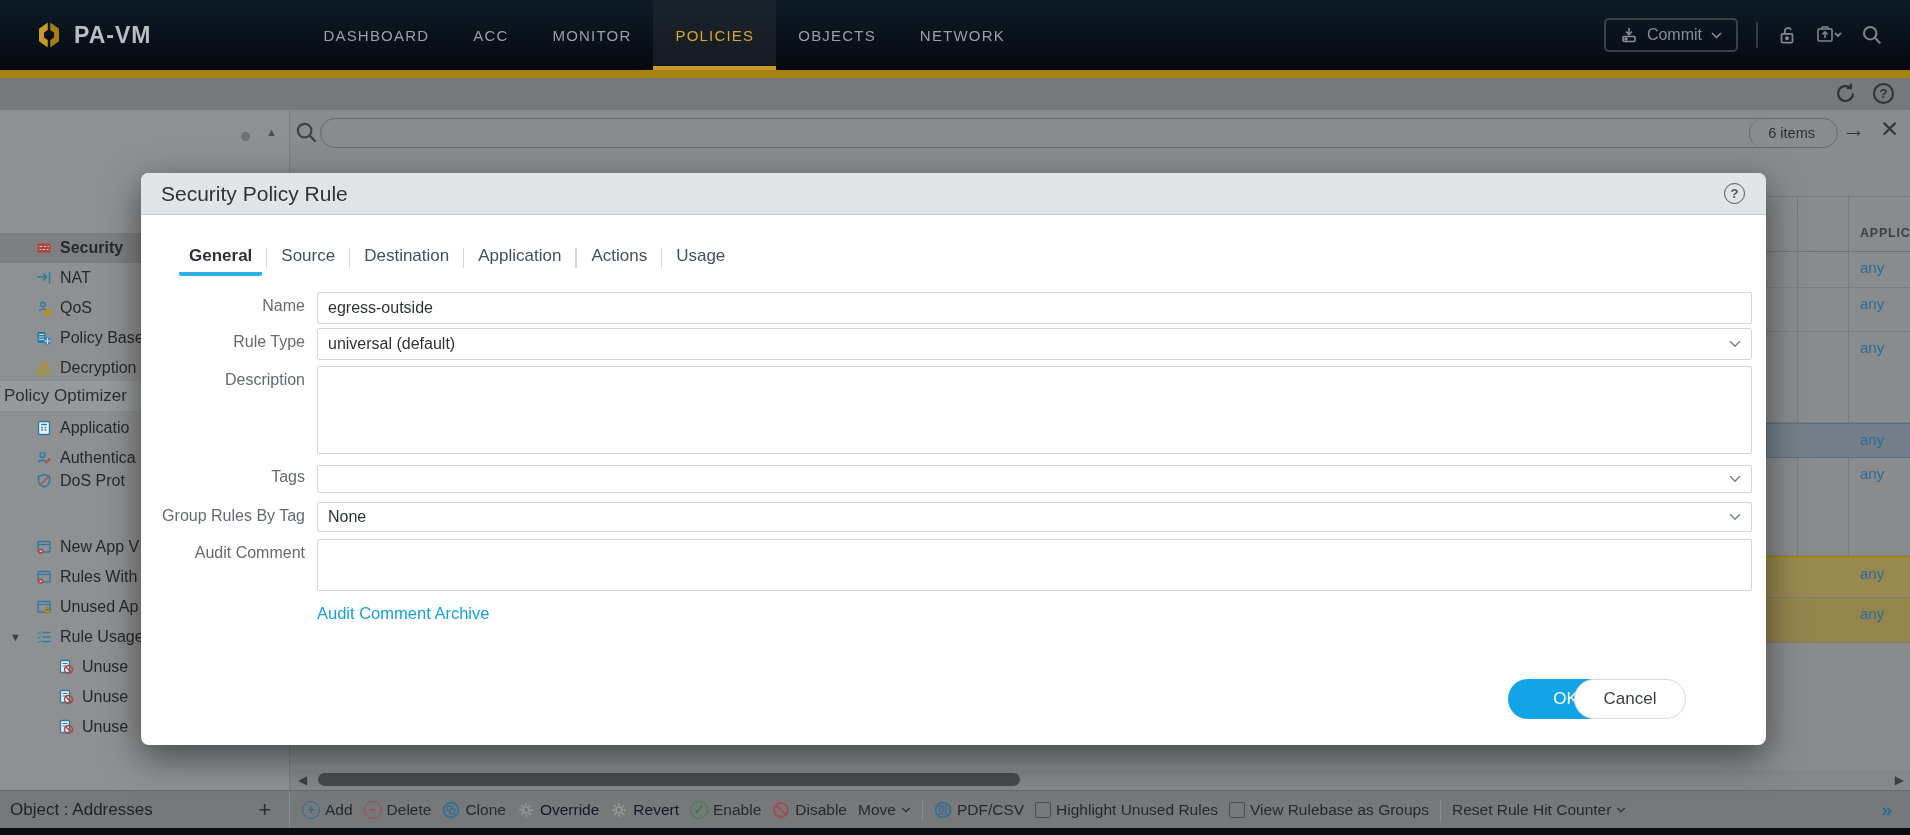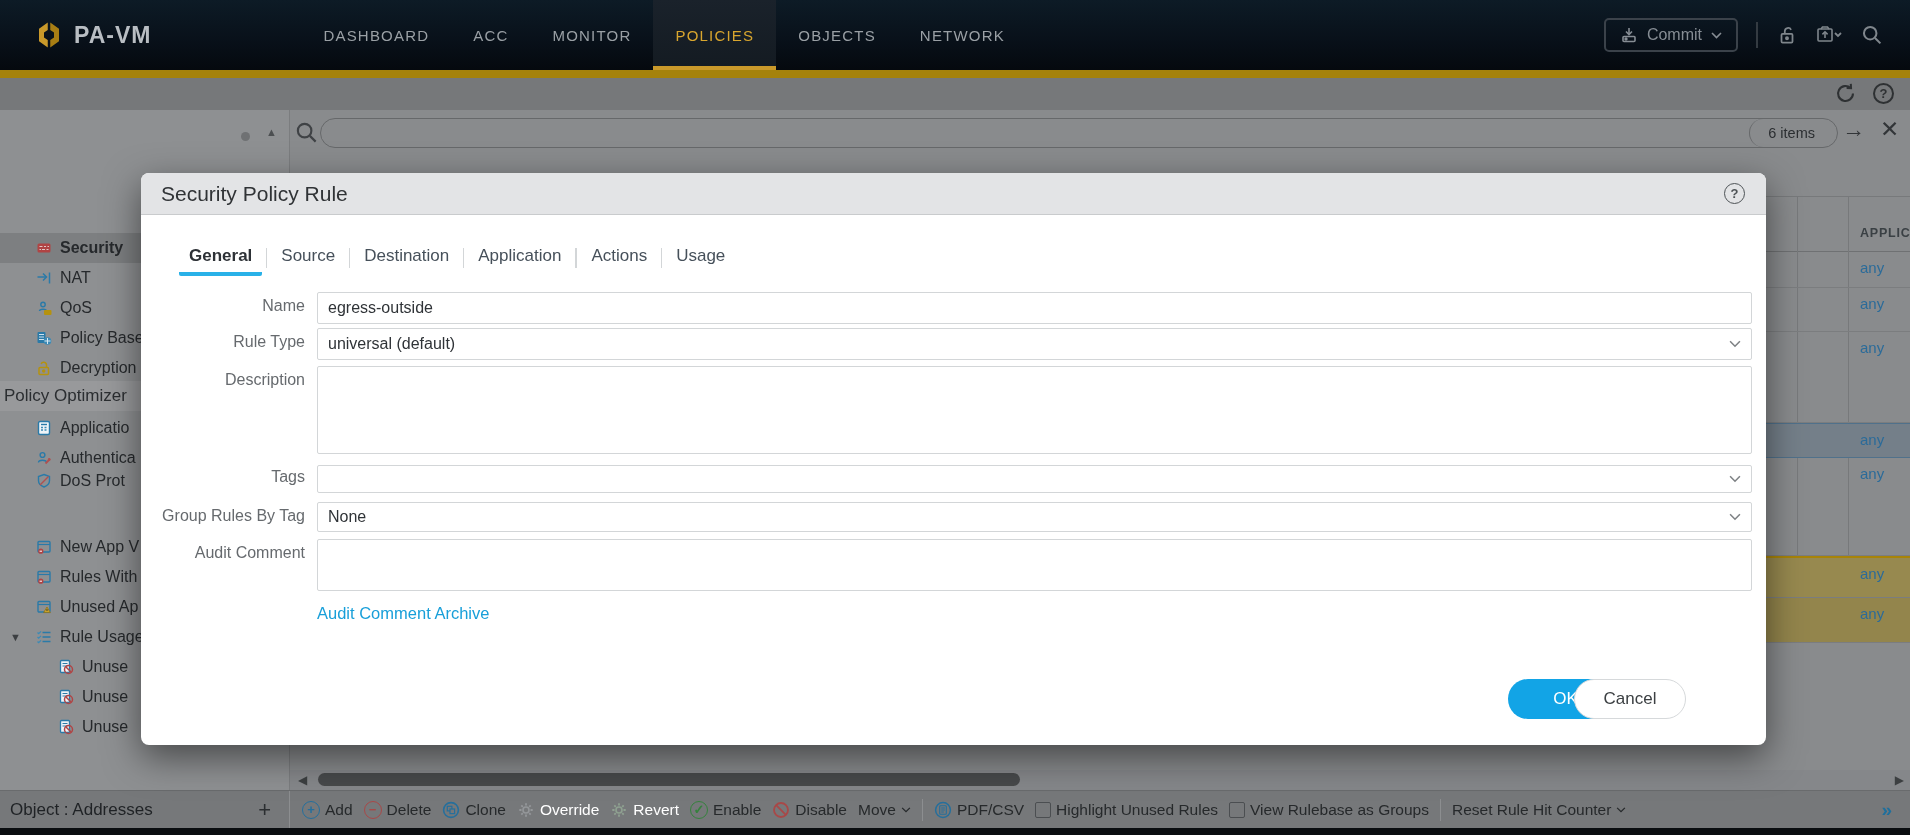--- a/index.html
+++ b/index.html
@@ -74,21 +74,21 @@
 
   
   .footer { position:absolute; left:0; top:790px; width:1910px; height:38px; background:#76787a;
             border-top:1px solid #696b6d; display:flex; align-items:center; z-index:4; }
   .obj-pane { position:relative; width:290px; height:100%; border-right:1px solid #8c8e90; flex:none;
               display:flex; align-items:center; color:#1f2225; font-size:17px; padding-left:10px; }
   .obj-plus { position:absolute; right:18px; color:#2b2e31; font-size:22px; cursor:pointer; }
   .fbar { display:flex; align-items:center; gap:11px; padding-left:12px; color:#26292b; font-size:15.5px;
           white-space:nowrap; flex:1; }
   .fbtn { display:flex; align-items:center; gap:5px; cursor:pointer; }
-  .fbtn.disabled { color:#ffffff; cursor:default; }
+  .fbtn.disabled { color:#0f172a; cursor:default; }
   .fi { width:18px; height:18px; border:1.7px solid currentColor; border-radius:50%; display:inline-flex;
         align-items:center; justify-content:center; font-size:13px; font-weight:bold; flex:none; }
   .cb { width:16px; height:16px; border:1.5px solid #4b4e51; border-radius:2px; background:transparent;
         flex:none; cursor:pointer; }
   .fdiv { width:1px; height:22px; background:#8c8e90; }
   .more { margin-left:auto; padding-right:18px; color:#1f6f9c; font-size:19px; font-weight:bold; cursor:pointer; }
   .black-strip { position:absolute; left:0; top:828px; width:1910px; height:7px; background:#0a0d10; }
 
   
   .modal { position:absolute; left:141px; top:149px; width:1625px; height:572px; background:#ffffff;

